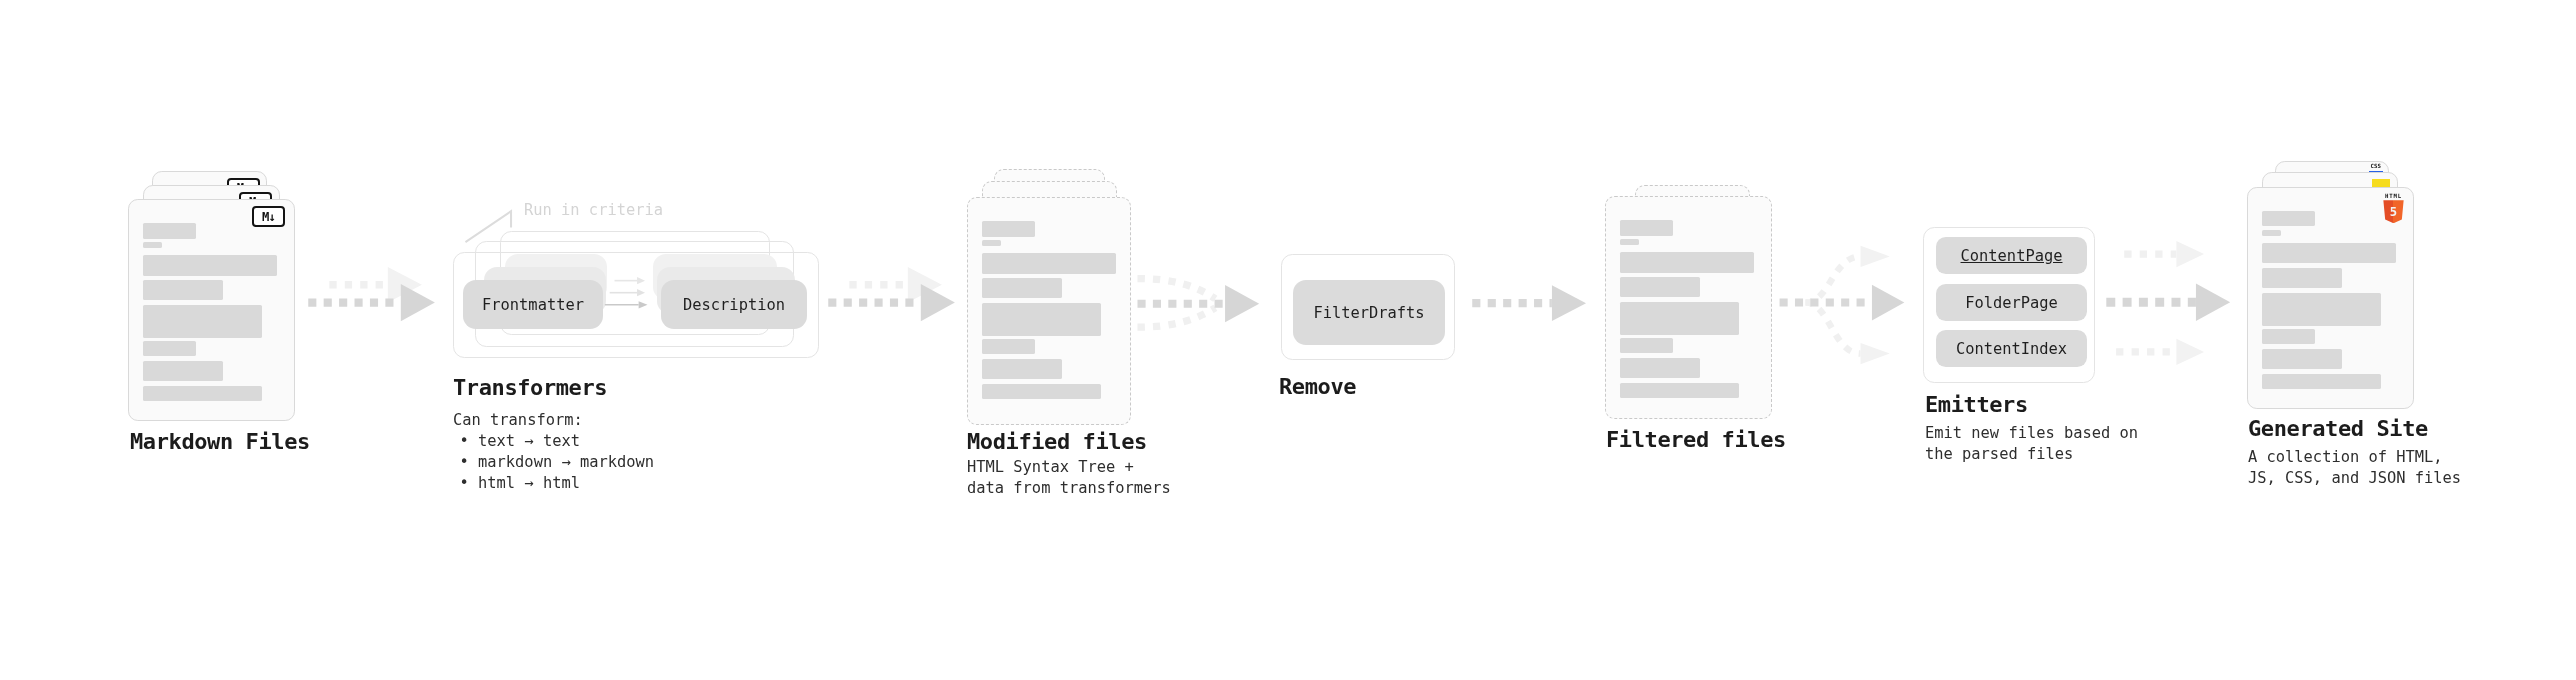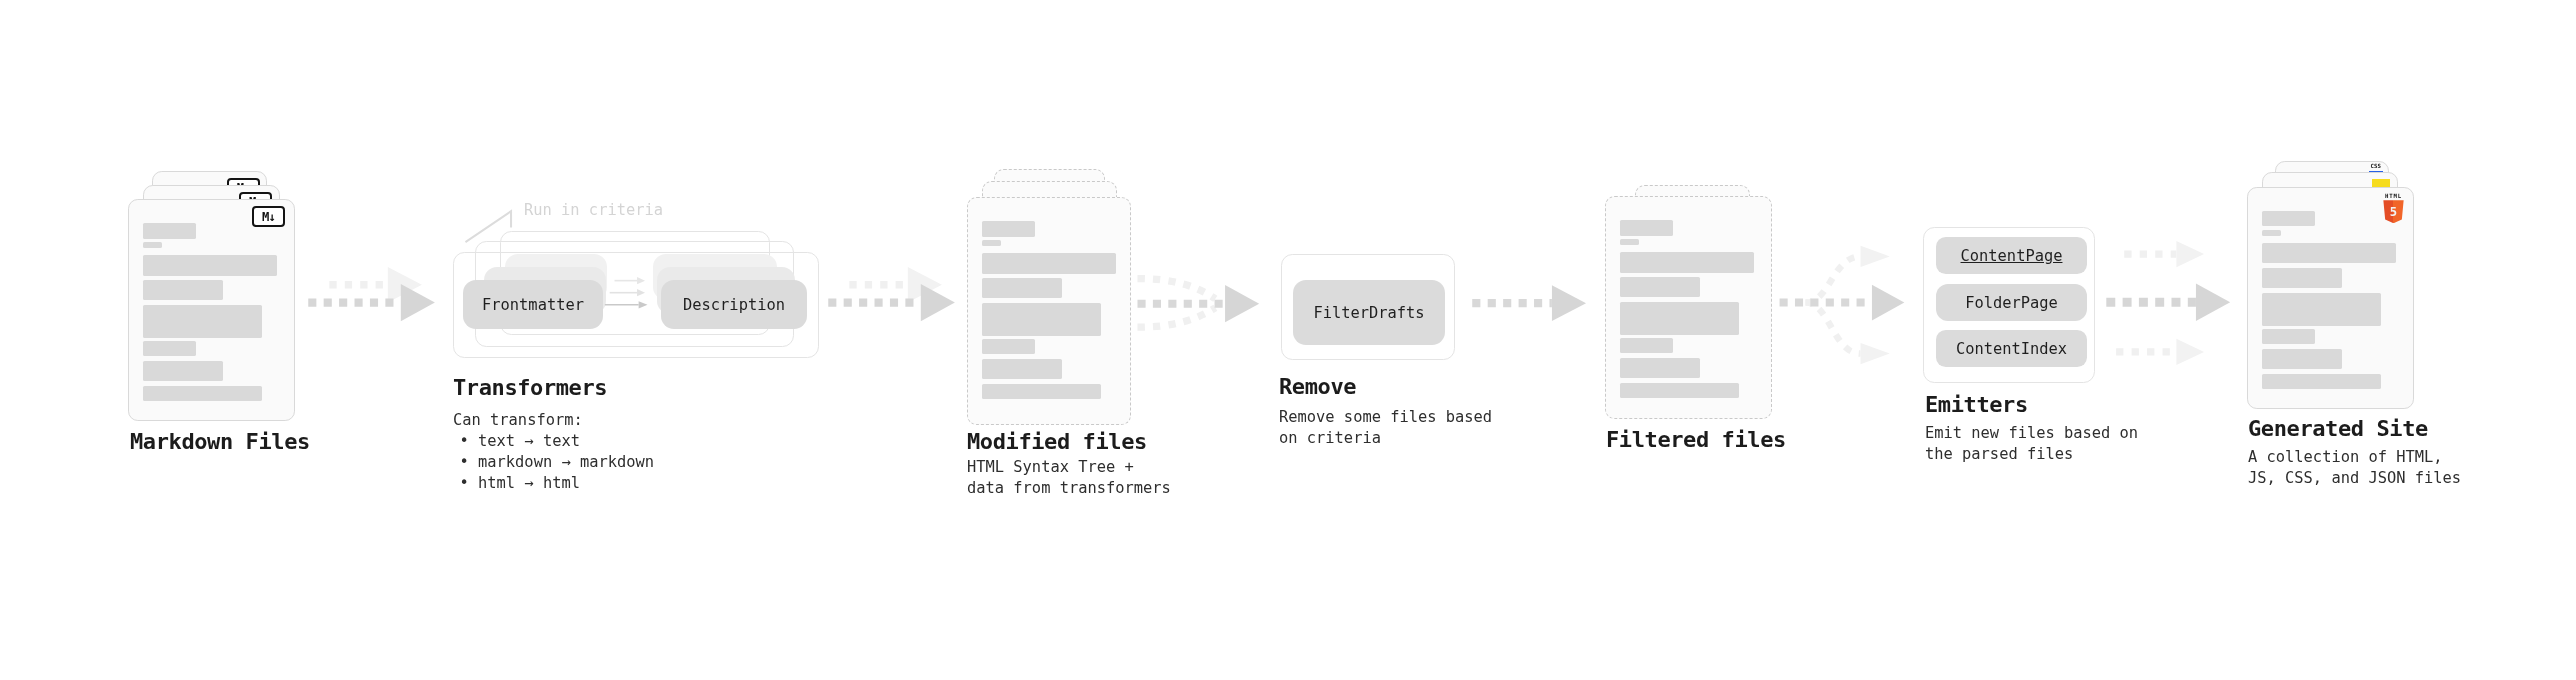--- a/index.html
+++ b/index.html
@@ -179,24 +179,20 @@
   <svg class="abs" style="left:1134px; top:268px;" width="140" height="73" viewBox="0 0 172 90">
     <path d="M4,13 C45,13 75,21 100,38" fill="none" stroke="#f0f0f0" stroke-width="9" stroke-dasharray="9 10"></path>
     <path d="M4,73 C45,73 75,65 100,49" fill="none" stroke="#f0f0f0" stroke-width="9" stroke-dasharray="9 10"></path>
     <line x1="4" y1="44" x2="112" y2="44" stroke="#d8d8d8" stroke-width="10" stroke-dasharray="10 9"></line>
     <polygon points="112,21 112,67 154,44" fill="#d6d6d6"></polygon>
   </svg>
 
   <div class="frame" style="left:1281px; top:254px; width:174px; height:106px;"></div>
   <div class="pill" style="left:1293px; top:280px; width:152px; height:65px;">FilterDrafts</div>
   <div class="stage-title" style="left:1279px; top:374px;">Remove</div>
-  <div class="stage-sub" style="left:1279px; top:407px;">
-    <div>Remove some files based</div>
-    <div>on criteria</div>
-  </div>
 
   <svg class="abs" style="left:1469px; top:281px;" width="126" height="46" viewBox="0 0 155 56">
     <line x1="4" y1="27" x2="102" y2="27" stroke="#d8d8d8" stroke-width="10" stroke-dasharray="10 9"></line>
     <polygon points="102,5 102,49 144,27" fill="#d6d6d6"></polygon>
   </svg>
 
   <div class="abs" style="left:1605px; top:185px; width:167px; height:236px;">
     <div class="doc-card dashed" style="left:30px; top:0; width:115px; height:222px;"></div>
     <div class="doc-card dashed" style="left:0; top:11.4px; width:167px; height:223px;">
       <div class="bar b1"></div>
@@ -215,21 +211,21 @@
     <path d="M36,76 C66,76 70,19 104,19" fill="none" stroke="#f0f0f0" stroke-width="8" stroke-dasharray="9 10"></path>
     <polygon points="104,6 104,32 140,19" fill="#f2f2f2"></polygon>
     <path d="M36,76 C66,76 70,139 104,139" fill="none" stroke="#f0f0f0" stroke-width="8" stroke-dasharray="9 10"></path>
     <polygon points="104,126 104,152 140,139" fill="#f2f2f2"></polygon>
     <line x1="4" y1="76" x2="118" y2="76" stroke="#d8d8d8" stroke-width="10" stroke-dasharray="10 9"></line>
     <polygon points="118,54 118,98 158,76" fill="#d6d6d6"></polygon>
   </svg>
 
   <div class="frame" style="left:1923px; top:227px; width:172px; height:156px;"></div>
   <div class="pill small" style="left:1936px; top:237px; width:151px; height:37px; font-size:15.4px;text-decoration:underline;">ContentPage</div>
-  <div class="pill small" style="left:1936px; top:284px; width:151px; height:37px; font-size:15.4px;border-radius:12px;">FolderPage</div>
+  <div class="pill small" style="left:1936px; top:284px; width:151px; height:37px; font-size:15.4px;">FolderPage</div>
   <div class="pill small" style="left:1936px; top:330px; width:151px; height:37px; font-size:15.4px;">ContentIndex</div>
   <div class="stage-title" style="left:1925px; top:392px;">Emitters</div>
   <div class="stage-sub" style="left:1925px; top:423px;">
     <div>Emit new files based on</div>
     <div>the parsed files</div>
   </div>
 
   <svg class="abs" style="left:2103px; top:237px;" width="137" height="132" viewBox="0 0 168 162">
     <line x1="26" y1="21" x2="90" y2="21" stroke="#f0f0f0" stroke-width="9" stroke-dasharray="9 10"></line>
     <polygon points="90,5 90,37 124,21" fill="#f2f2f2"></polygon>

